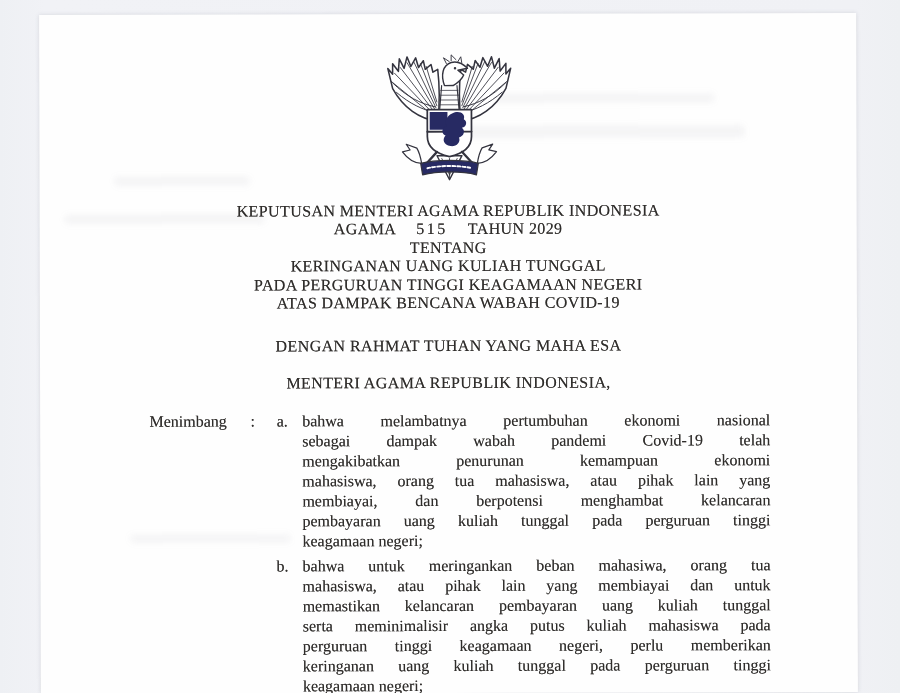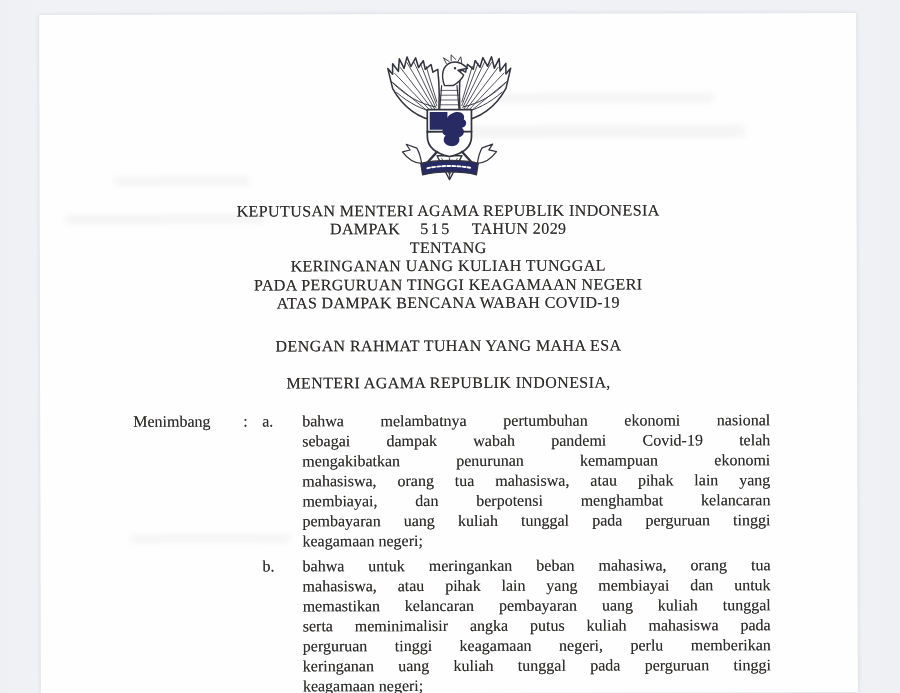--- a/index.html
+++ b/index.html
@@ -45,21 +45,21 @@
     position:absolute;top:397px;left:0;right:0;
     font-size:16px;line-height:20px;
     text-shadow:0 0 .45px rgba(47,45,43,.6);
   }
   .cons-row{
     display:grid;
     grid-template-columns:110px 19px 40px 468px;
     padding-left:93px;
   }
   .cons-row + .cons-row{margin-top:5px;}
-  .c-label,.c-colon,.c-marker{white-space:nowrap;}
+  .c-label,.c-colon,.c-marker{white-space:nowrap;text-align:center;}
   .c-text .jline{text-align:justify;text-align-last:justify;}
   .c-text .jline.last{text-align:left;text-align-last:left;}
 </style>
 </head>
 <body>
 
 <div class="scan-bg"></div>
 
 <div class="paper">
 
@@ -105,21 +105,21 @@
       <path fill="#fff" stroke-width="1.3" d="M46 126 C38 126 32 122 26 114 L34 112 L30 106 L41 110 C44 115 45 120 46 126 Z"></path>
       <path fill="#fff" stroke-width="1.3" d="M104 126 C112 126 118 122 124 114 L116 112 L120 106 L109 110 C106 115 105 120 104 126 Z"></path>
       <path fill="#272a63" stroke-width="1.3" d="M45 126 C60 122 90 122 105 126 L103 138 C88 134 62 134 47 138 Z"></path>
       <path stroke="#ffffff" stroke-width="2" stroke-dasharray="3 2.2" d="M52 131 C65 128 85 128 98 131"></path>
     </g>
   </svg>
 
   <div class="heading">
     <div>KEPUTUSAN MENTERI AGAMA REPUBLIK INDONESIA</div>
     <div>
-      <span>DAMPAK</span><span class="nomor-number">515</span><span>TAHUN 2029</span>
+      <span>AGAMA</span><span class="nomor-number">515</span><span>TAHUN 2029</span>
     </div>
     <div>TENTANG</div>
     <div>KERINGANAN UANG KULIAH TUNGGAL</div>
     <div>PADA PERGURUAN TINGGI KEAGAMAAN NEGERI</div>
     <div>ATAS DAMPAK BENCANA WABAH COVID-19</div>
   </div>
 
   <div class="invocation">DENGAN RAHMAT TUHAN YANG MAHA ESA</div>
   <div class="authority">MENTERI AGAMA REPUBLIK INDONESIA,</div>
 

